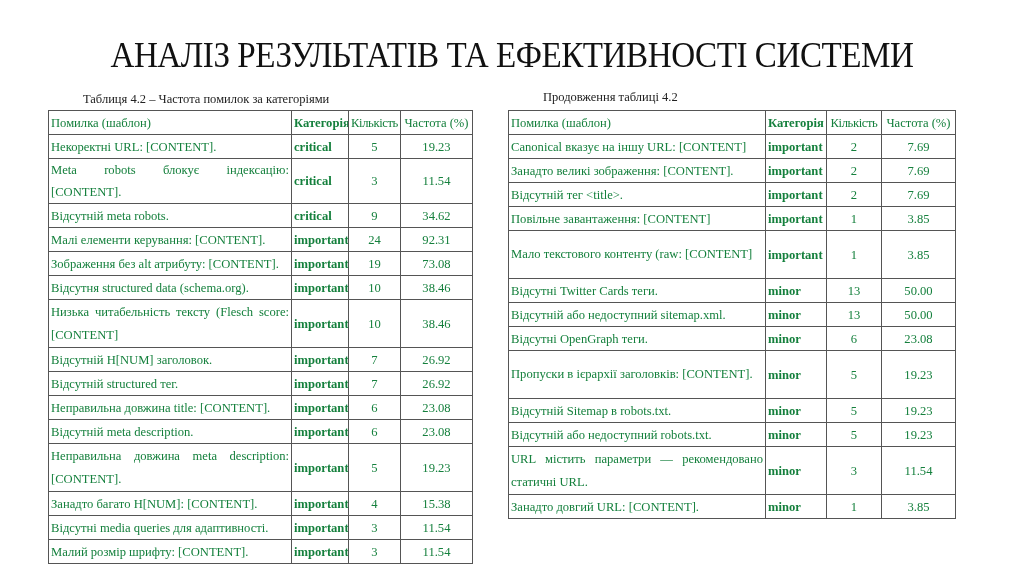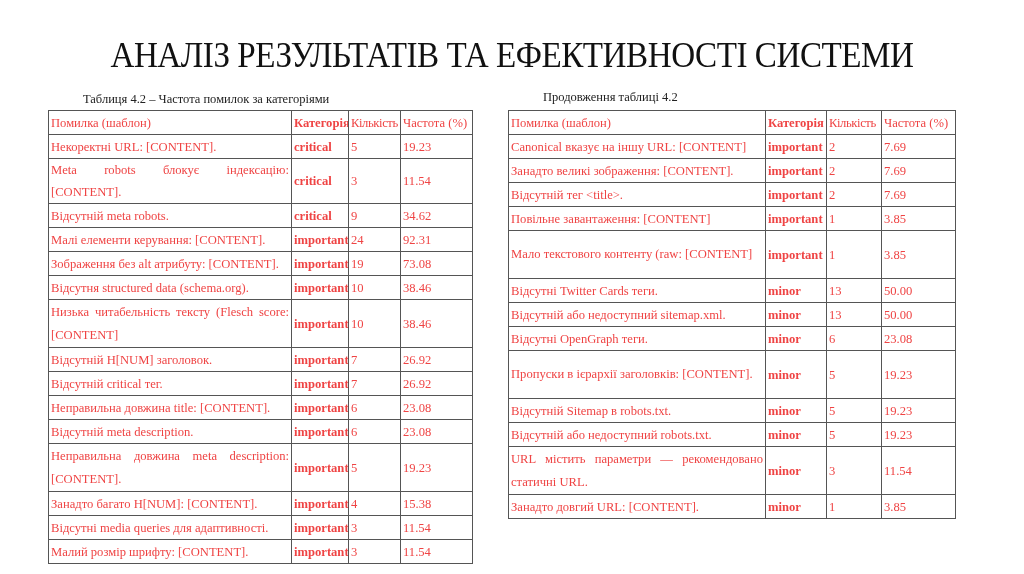--- a/index.html
+++ b/index.html
@@ -2,26 +2,26 @@
 <html><head>
 <meta charset="utf-8">
 <style>
   html, body { margin: 0; padding: 0; background: #ffffff; }
   body { width: 1024px; height: 574px; position: relative; overflow: hidden;
          font-family: "Liberation Serif", "DejaVu Serif", serif; color: #111; }
   .slide-title { position: absolute; left: 0; top: 34px; width: 1024px; text-align: center;
          font-size: 36px; letter-spacing: -0.5px; transform: scaleX(0.92); transform-origin: center;
          white-space: nowrap; color: #111; }
   .caption { position: absolute; font-size: 12.5px; color: #222; white-space: nowrap; }
-  table.err { position: absolute; border-collapse: collapse; font-size: 12.6px; color: #ef4444;
+  table.err { position: absolute; border-collapse: collapse; font-size: 12.6px; color: #15803d;
          table-layout: fixed; }
   table.err td { border: 1.2px solid #555; padding: 0 2px; vertical-align: middle; line-height: 22px;
          overflow: hidden; }
   td.cat { padding-left: 1px; white-space: nowrap; font-weight: bold; }
-  td.num { white-space: nowrap; }
+  td.num { text-align: center; white-space: nowrap; }
   td.err-text { text-align: justify; text-align-last: left; }
   td.hdr { white-space: nowrap; }
   td.err-text.two { line-height: 23px; }
 </style>
 </head>
 <body>
 
 <div class="slide-title">АНАЛІЗ РЕЗУЛЬТАТІВ ТА ЕФЕКТИВНОСТІ СИСТЕМИ</div>
 
 <div class="caption" style="left:83px; top:92px;">Таблиця 4.2 –  Частота помилок за категоріями</div>
@@ -83,21 +83,21 @@
         <td class="num">10</td>
         <td class="num">38.46</td>
       </tr>
       <tr style="height: 24px;">
         <td class="err-text">Відсутній H[NUM] заголовок.</td>
         <td class="cat">important</td>
         <td class="num">7</td>
         <td class="num">26.92</td>
       </tr>
       <tr style="height: 24px;">
-        <td class="err-text">Відсутній critical тег.</td>
+        <td class="err-text">Відсутній structured тег.</td>
         <td class="cat">important</td>
         <td class="num">7</td>
         <td class="num">26.92</td>
       </tr>
       <tr style="height: 24px;">
         <td class="err-text">Неправильна довжина title: [CONTENT].</td>
         <td class="cat">important</td>
         <td class="num">6</td>
         <td class="num">23.08</td>
       </tr>

